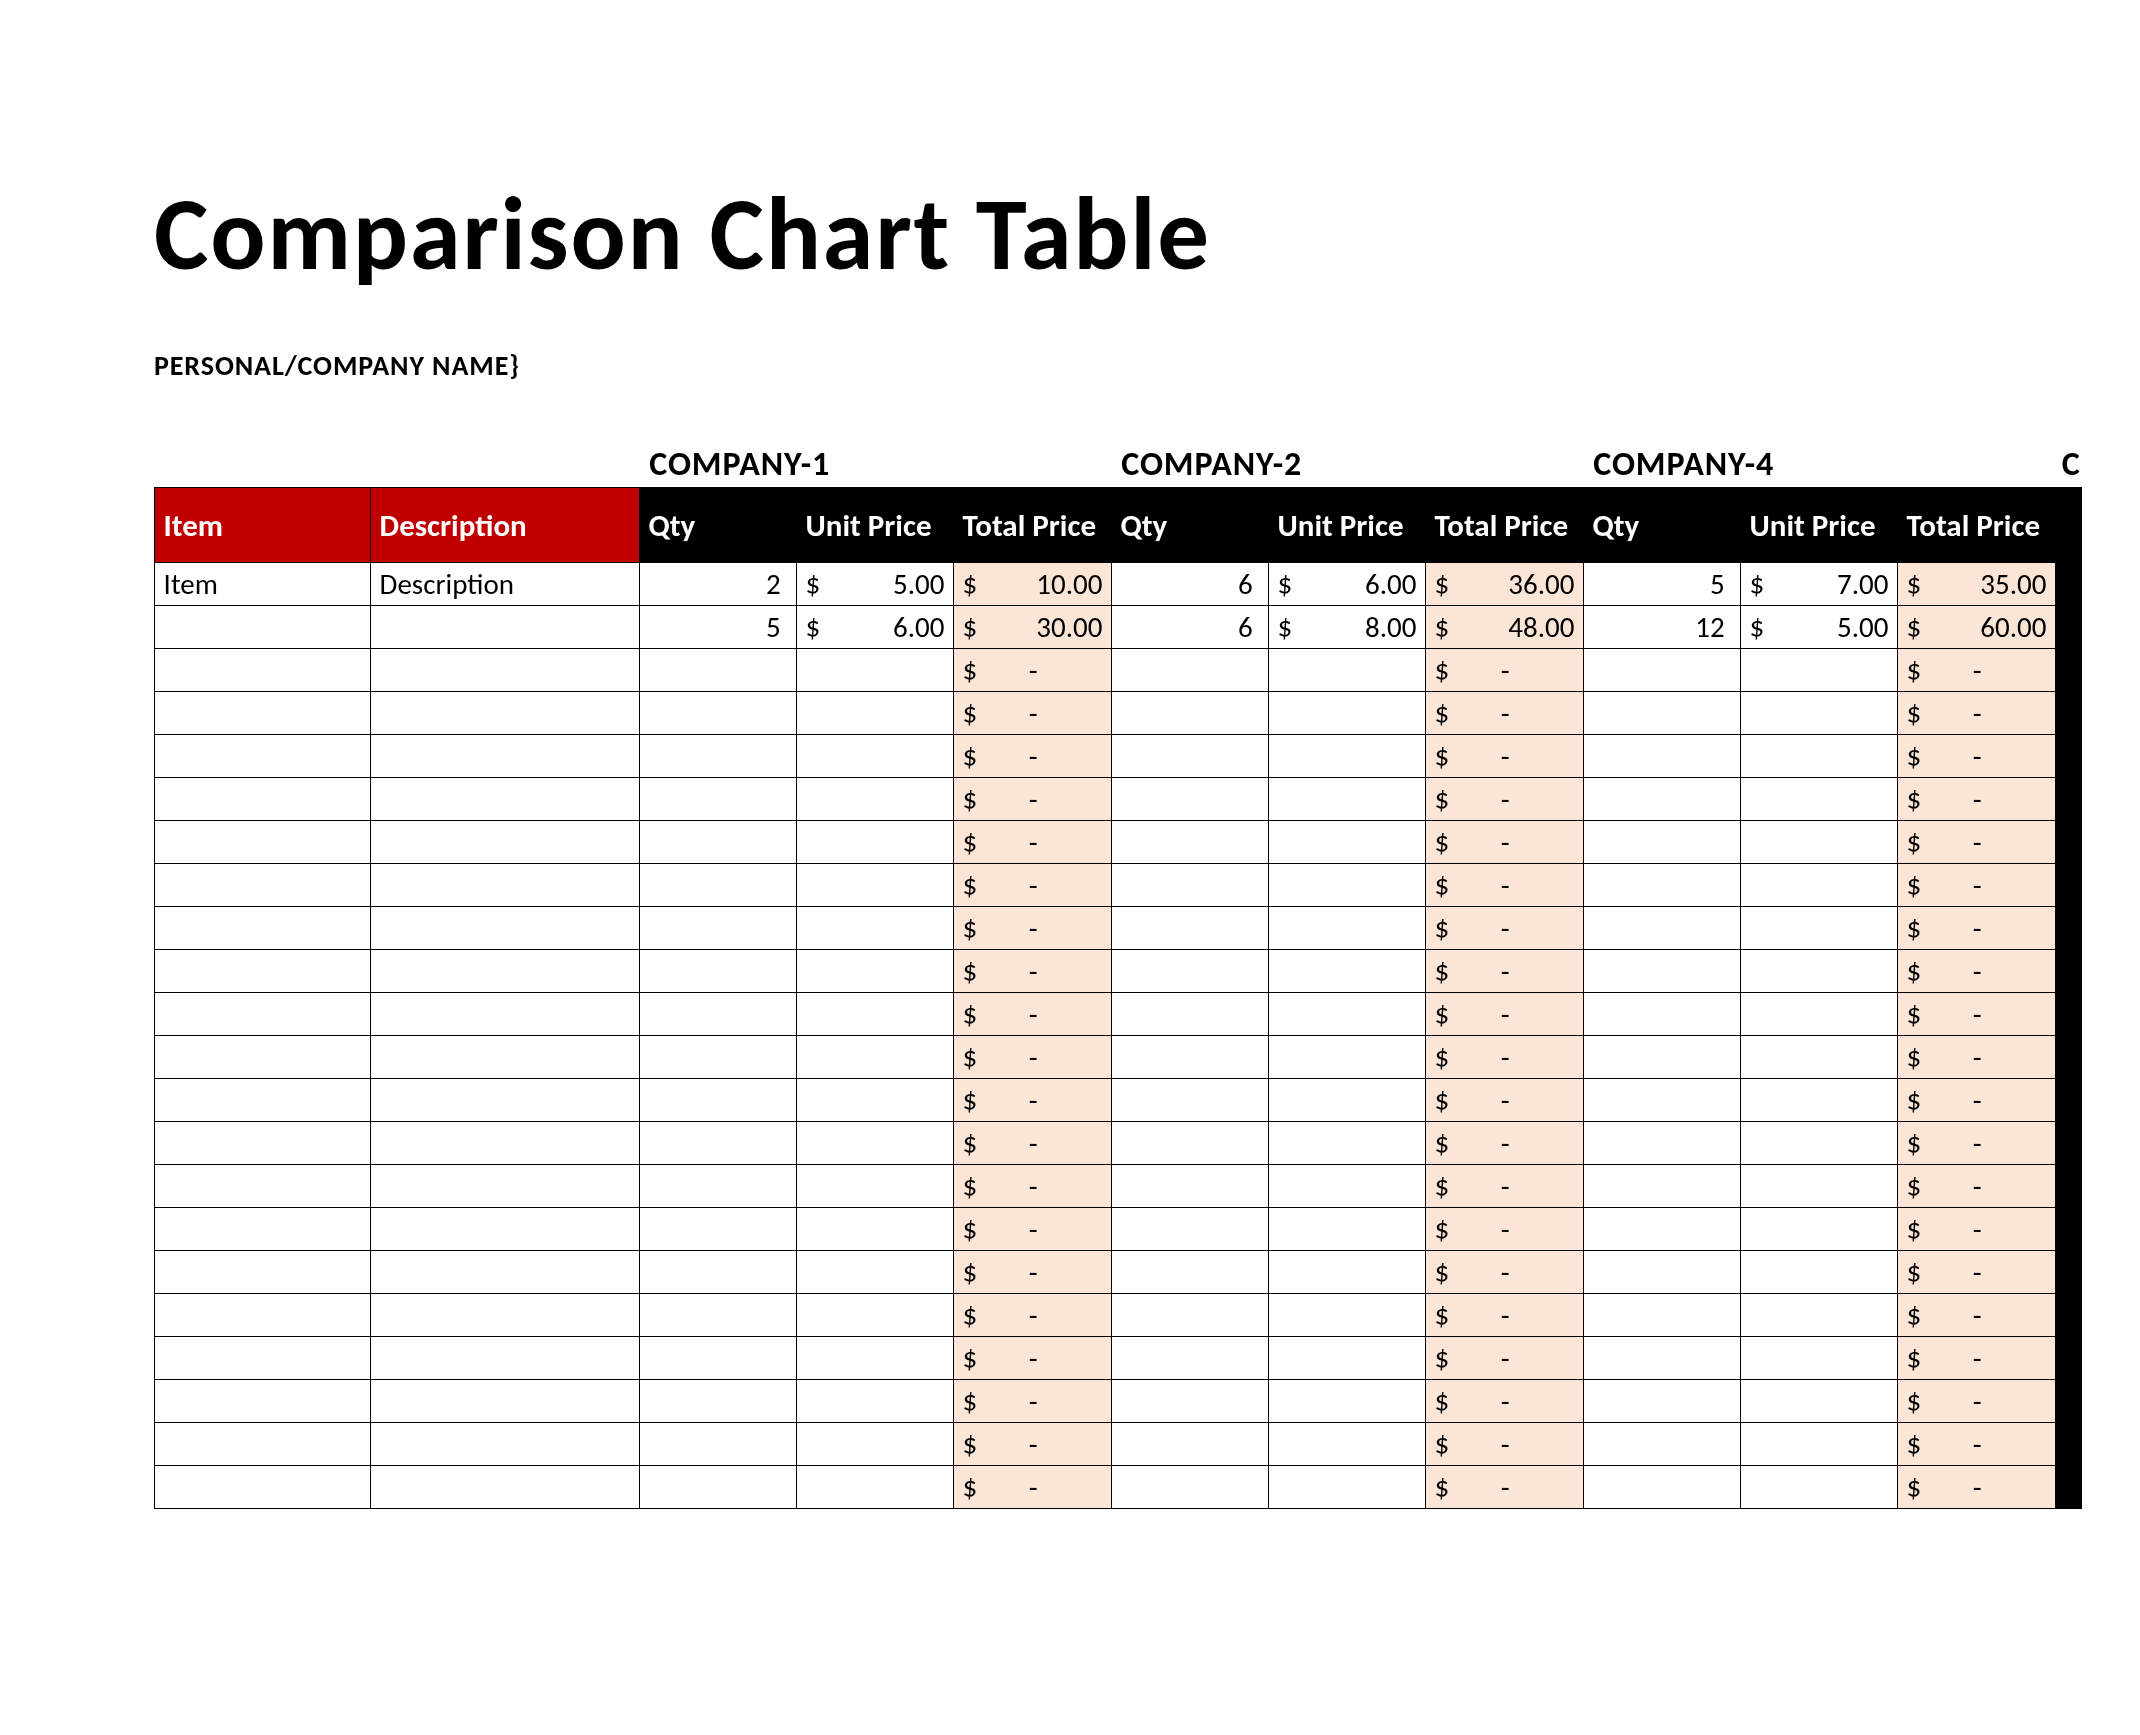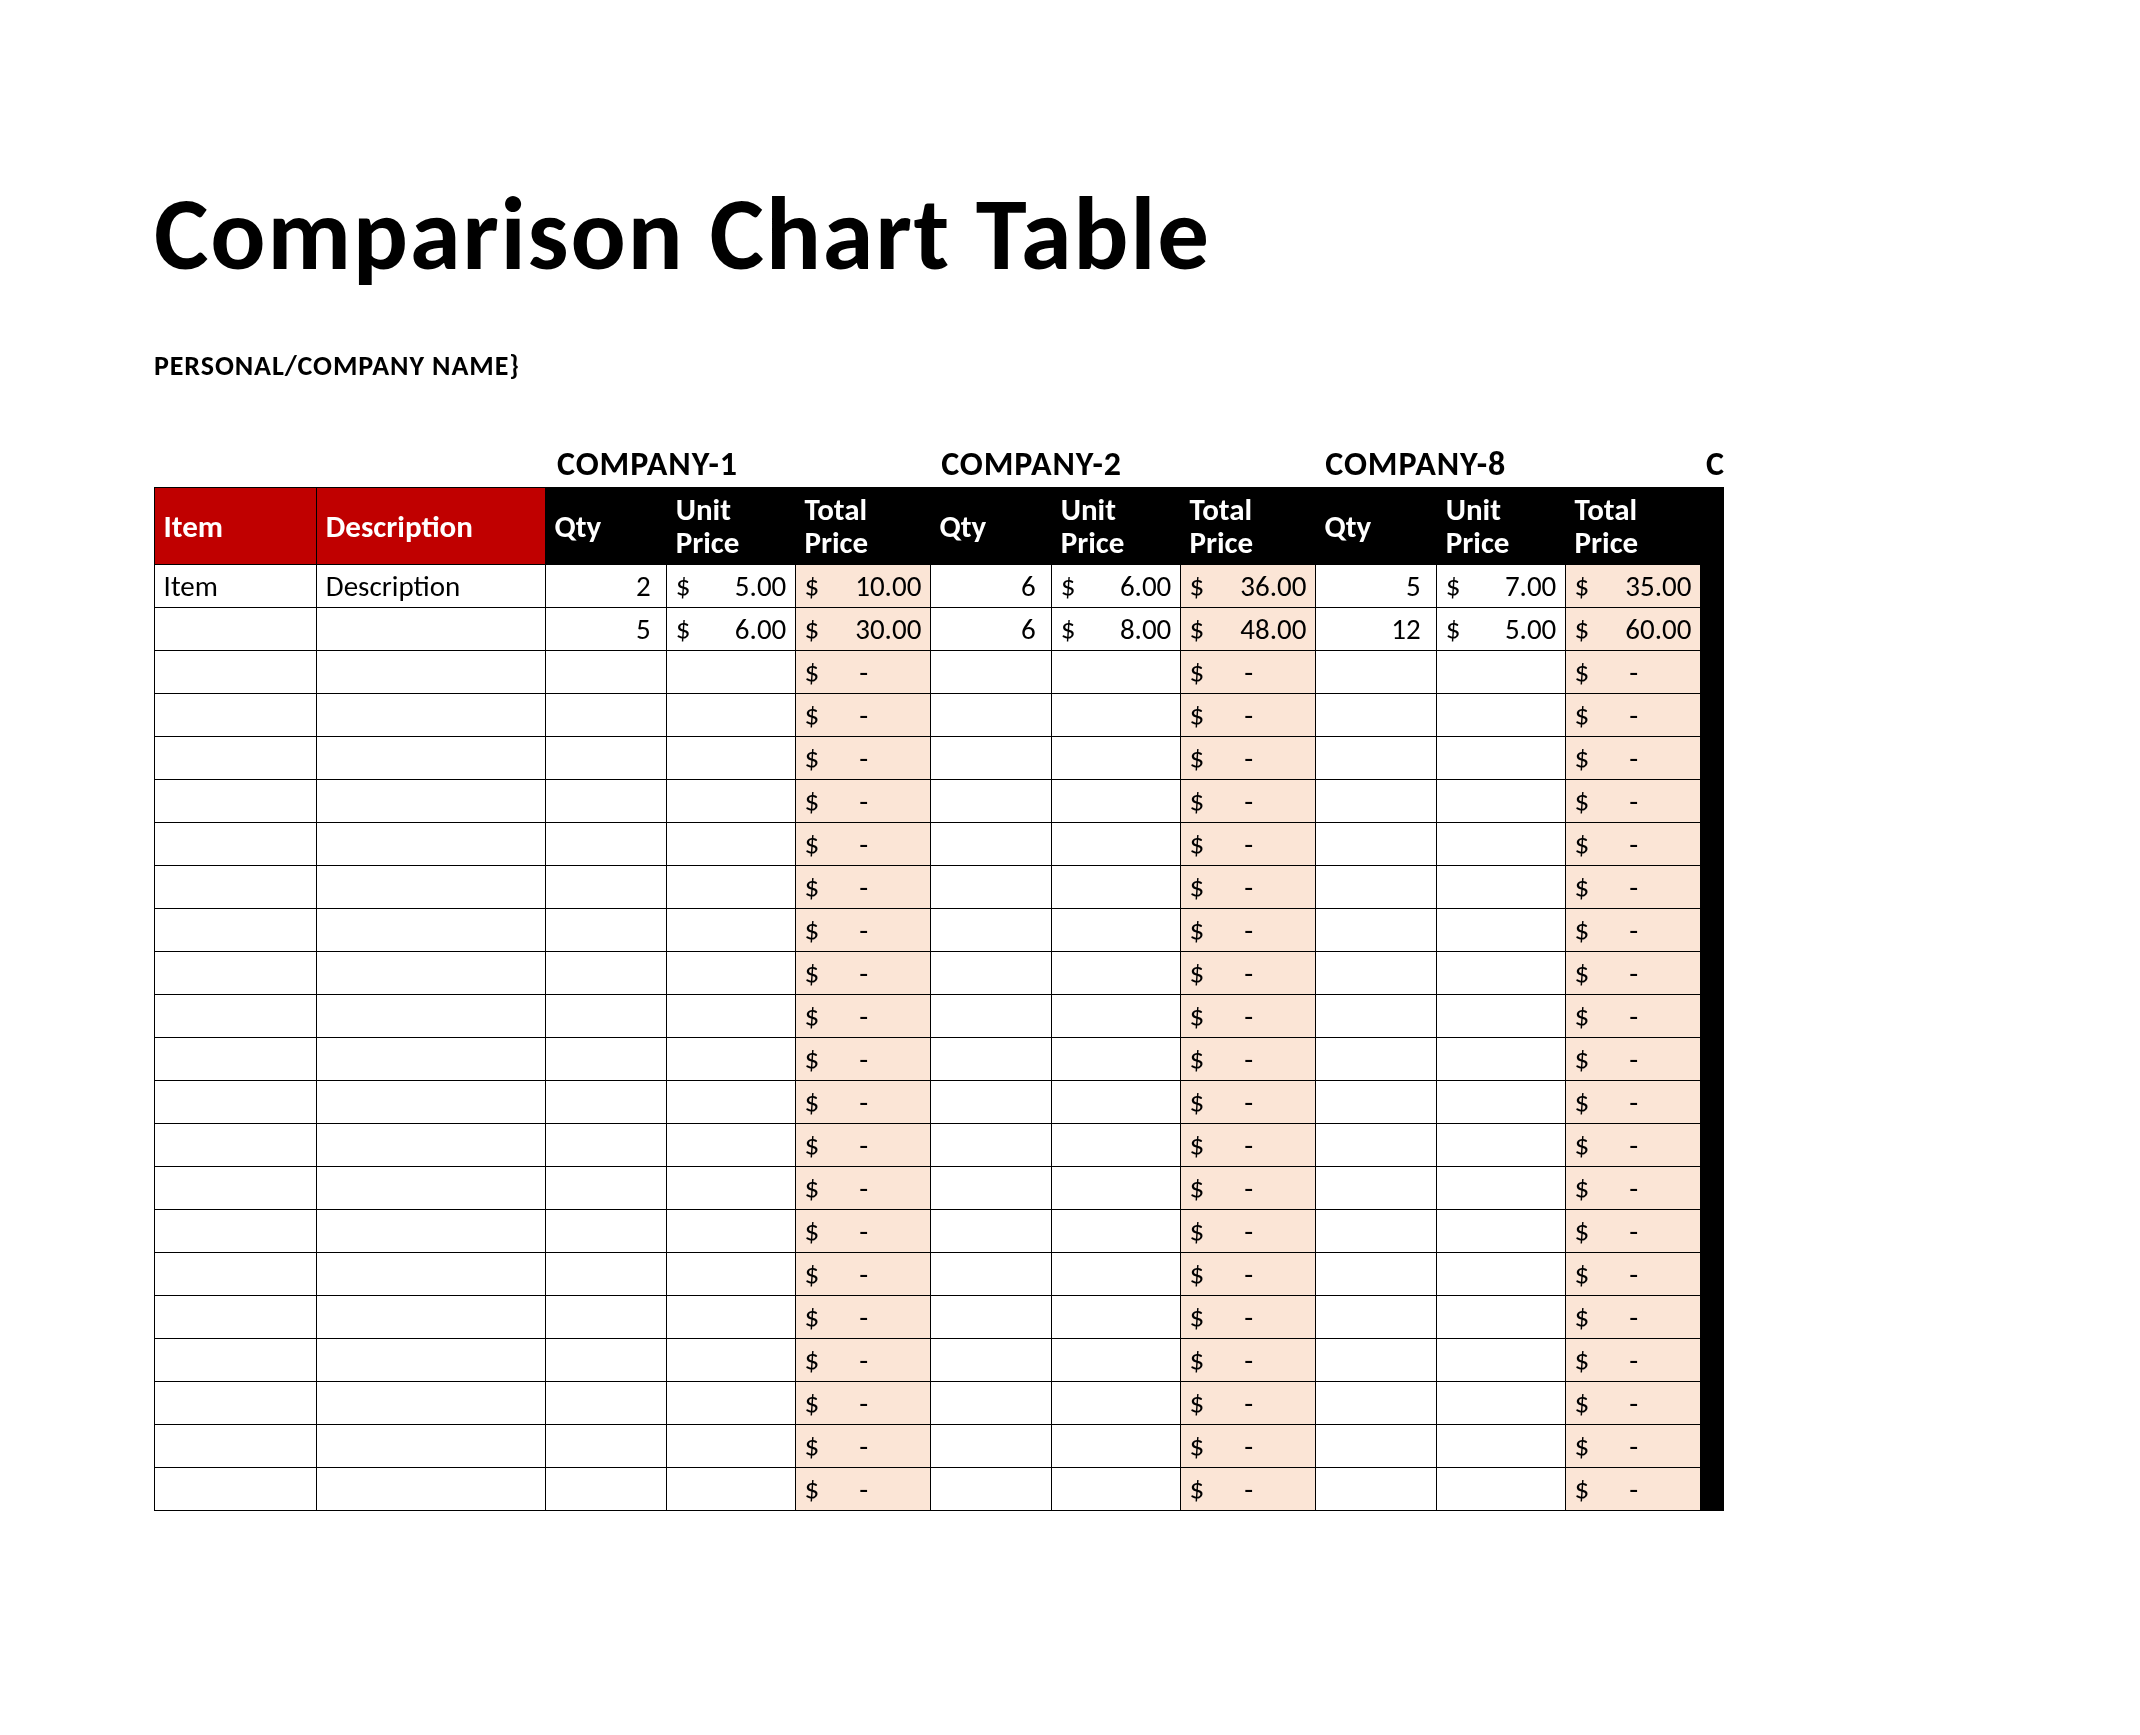--- a/index.html
+++ b/index.html
@@ -7,21 +7,21 @@
     margin: 0;
     padding: 0;
     background: #fff;
     font-family: Calibri, Arial, sans-serif;
     overflow: hidden;
     width: 2140px;
     height: 1735px;
   }
   .page {
     padding: 171px 0 0 154px;
-    width: 1724px;
+    width: 2140px;
   }
   .title {
     font-size: 103px;
     font-weight: 800;
     color: #000;
     letter-spacing: 1.7px;
     margin: 0 0 51px 0;
   }
   .subtitle {
     font-size: 28px;
@@ -97,21 +97,21 @@
 <body>
 
 <div class="page">
   <h1 class="title">Comparison Chart Table</h1>
   <div class="subtitle">PERSONAL/COMPANY NAME}</div>
 
   <div class="company-labels">
     <div class="spacer"></div>
     <div class="clabel">COMPANY-1</div>
     <div class="clabel">COMPANY-2</div>
-    <div class="clabel">COMPANY-8</div>
+    <div class="clabel">COMPANY-4</div>
     <div class="clabel-last">C</div>
   </div>
 
   <table>
     <colgroup>
       <col class="item">
         <col class="desc">
       <col class="qty">
         <col class="unit">
         <col class="tot">

